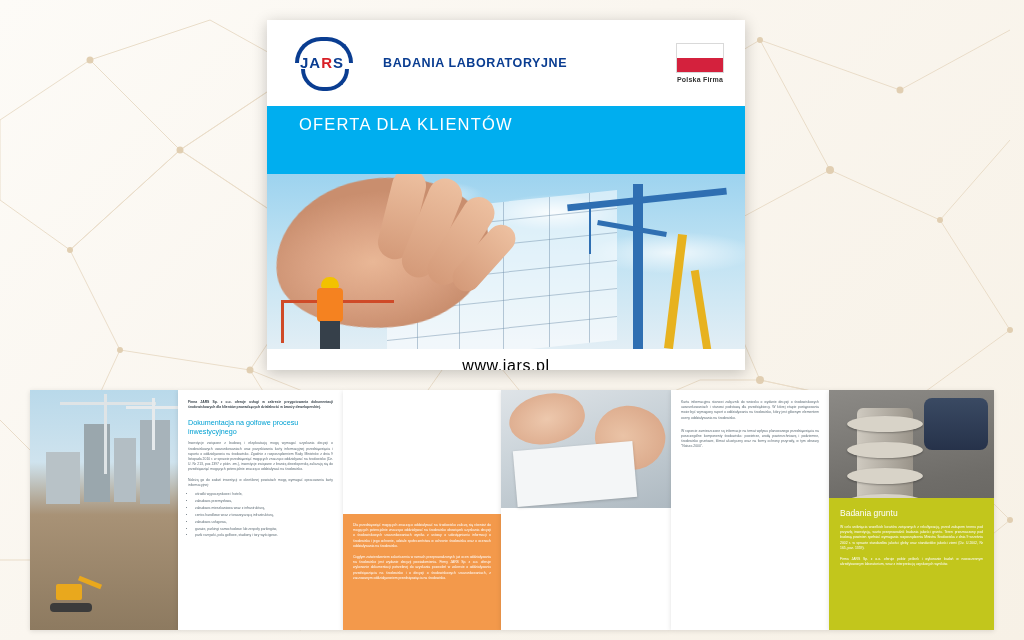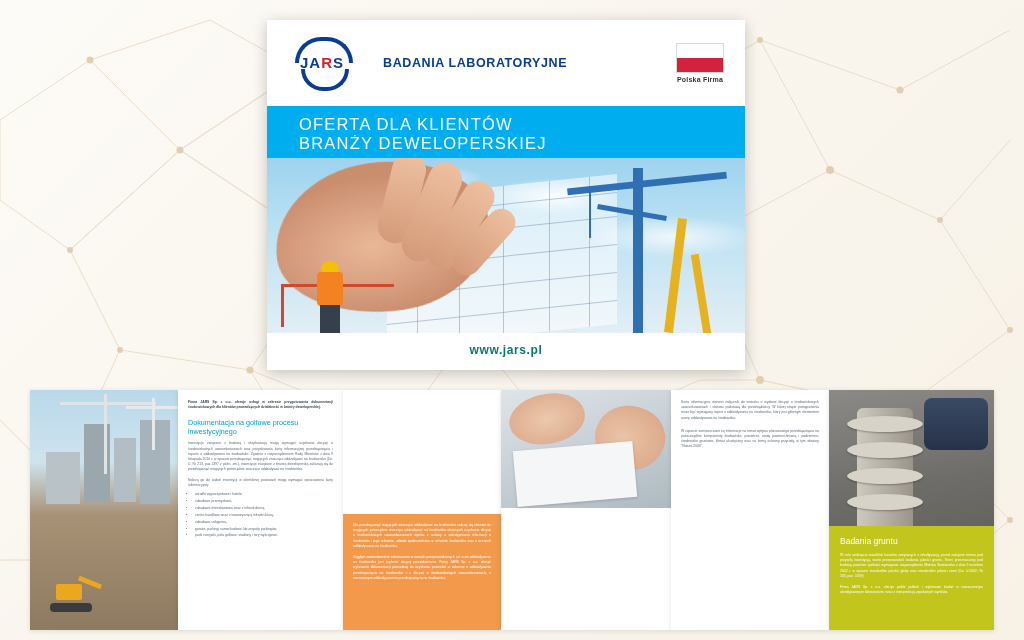--- a/index.html
+++ b/index.html
@@ -124,21 +124,21 @@
   .flag-label {
     font-size: 7px;
     font-weight: bold;
     color: #333;
     margin-top: 3px;
     letter-spacing: .2px;
   }
 
   .cover-band {
     background: #00aeef;
-    height: 52px;
+    height: 68px;
     padding: 9px 0 0 32px;
     box-sizing: border-box;
   }
   .band-l1, .band-l2 {
     color: #ffffff;
     font-size: 16.5px;
     letter-spacing: 1.2px;
     line-height: 19px;
   }
 
@@ -244,23 +244,23 @@
   }
 
   .cover-footer {
     height: 33px;
     display: flex;
     align-items: center;
     justify-content: center;
     background: #ffffff;
   }
   .cover-url {
-    color: #0f766e;
-    font-weight: bold;
-    font-size: 12px;
+    color: #000000;
+    font-weight: normal;
+    font-size: 16px;
     letter-spacing: .6px;
   }
 
   
   .strip {
     position: absolute;
     left: 30px;
     top: 390px;
     width: 964px;
     height: 240px;
@@ -399,21 +399,21 @@
     right: 6px;
     top: 8px;
     width: 64px;
     height: 52px;
     background: linear-gradient(180deg,#3a4a63,#26324a);
     border-radius: 8px;
   }
   .olive-block {
     position: absolute;
     left: 0; right: 0; bottom: 0;
-    height: 104px;
+    height: 132px;
     background: #c2c61c;
     padding: 10px 11px;
     box-sizing: border-box;
   }
   .olive-head {
     color: #ffffff;
     font-size: 8.5px;
     margin-bottom: 7px;
   }
   .olive-block .tiny { color: #ffffff; }
@@ -492,21 +492,20 @@
       <div class="flag">
         <div class="white"></div>
         <div class="red"></div>
       </div>
       <div class="flag-label">Polska Firma</div>
     </div>
   </div>
 
   <div class="cover-band">
     <div class="band-l1">OFERTA DLA KLIENTÓW</div>
-    <div class="band-l2">BRANŻY DEWELOPERSKIEJ</div>
   </div>
 
   <div class="cover-photo">
     <div class="sky-clouds"></div>
 
     <div class="blueprint">
       <div class="line" style="left:0;top:18px;width:230px;height:1px"></div>
       <div class="line" style="left:0;top:42px;width:230px;height:1px"></div>
       <div class="line" style="left:0;top:70px;width:230px;height:1px"></div>
       <div class="line" style="left:0;top:98px;width:230px;height:1px"></div>

